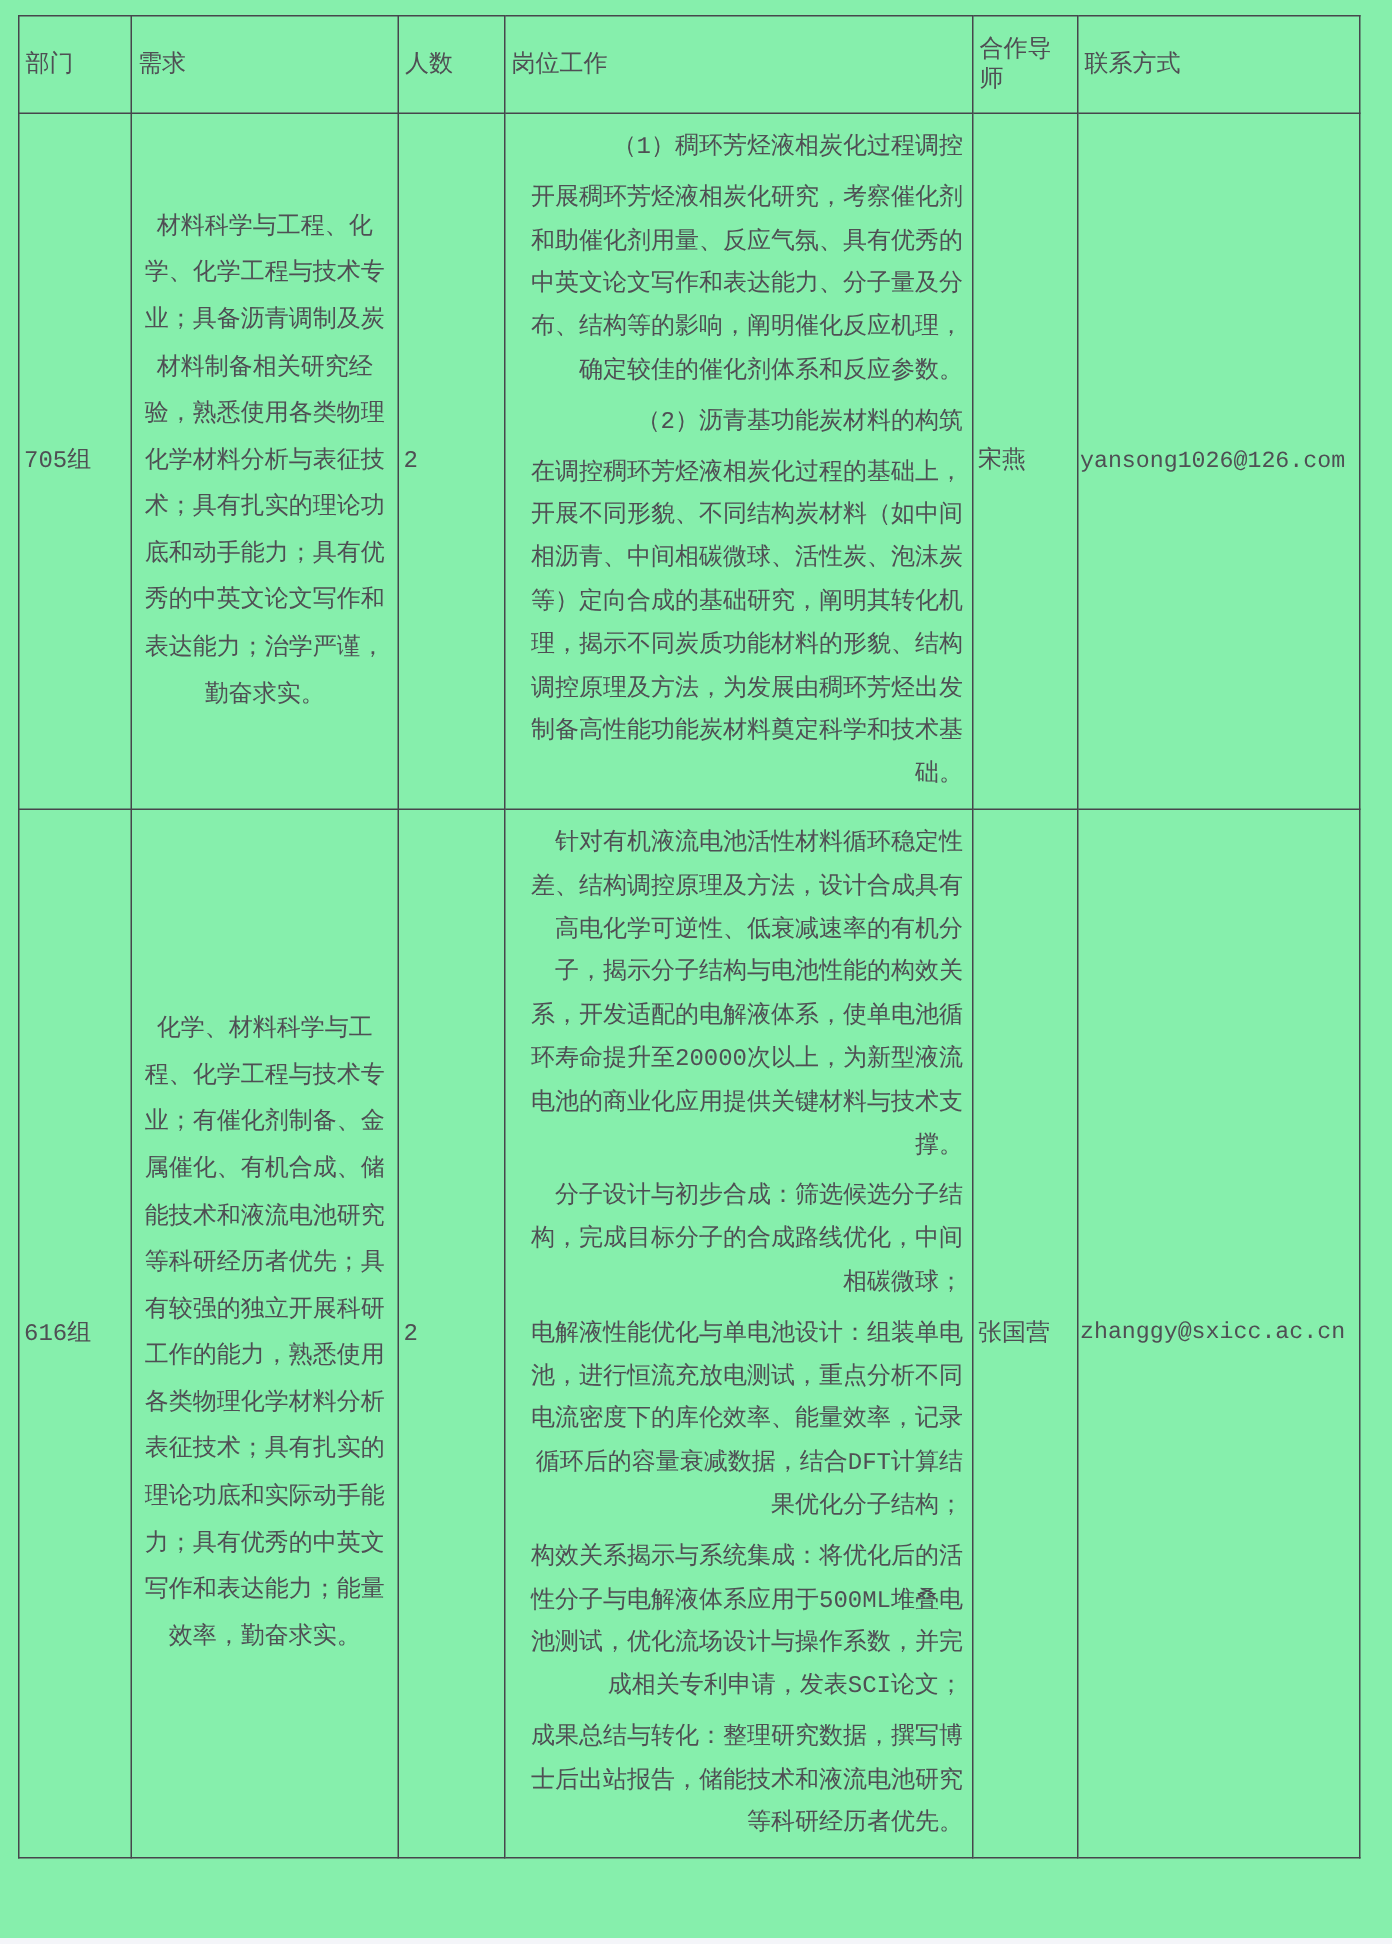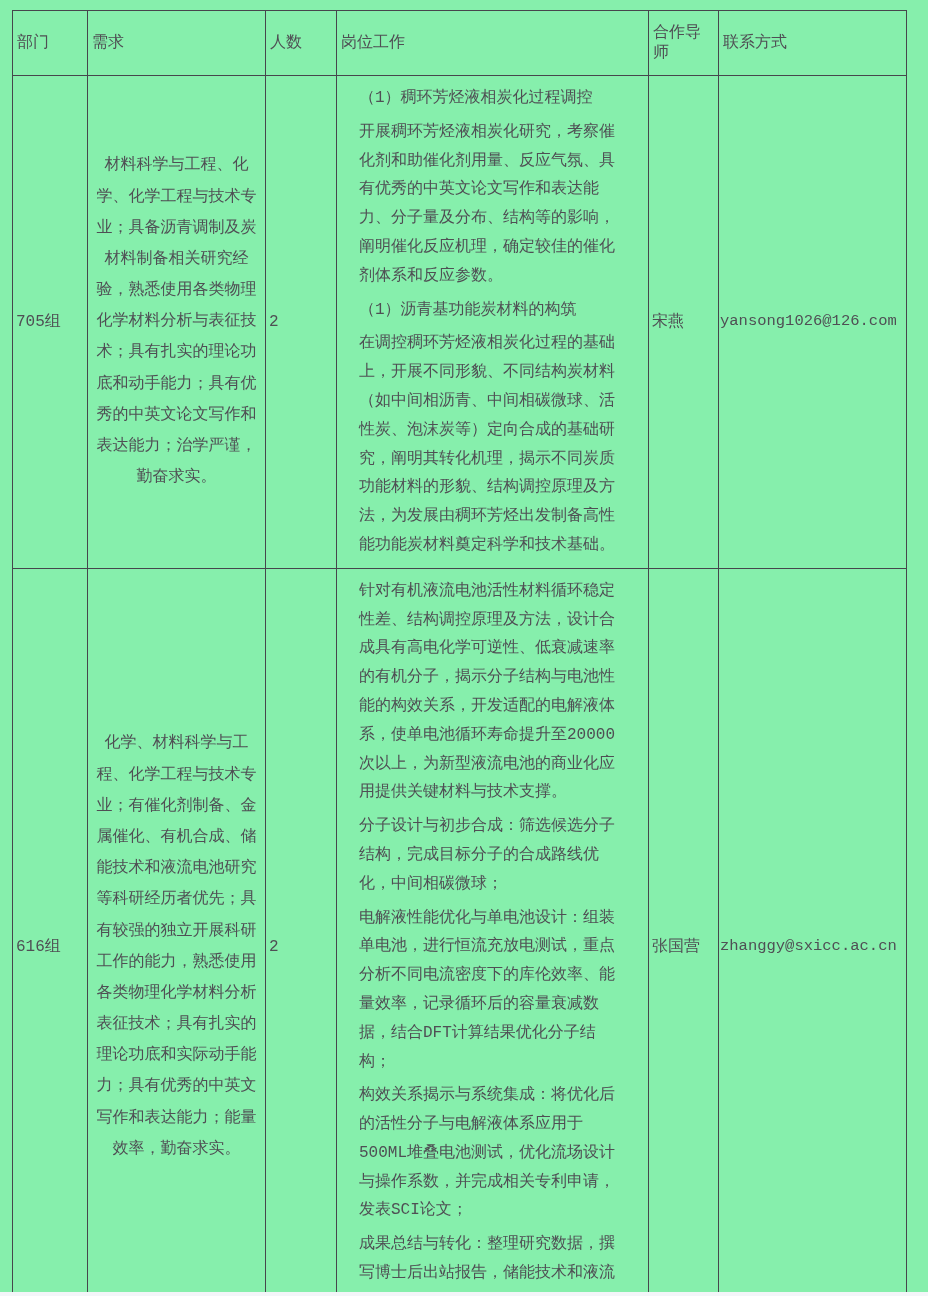--- a/index.html
+++ b/index.html
@@ -49,21 +49,22 @@
     vertical-align: middle;
     line-height: 1.95;
     text-align: center;
   }
   td.duty {
     padding: 3px 6px;
     vertical-align: top;
     line-height: 1.8;
   }
   td.duty p {
-    margin: 5px 16px;
+    margin: 5px 0;
+    text-align: right;
   }
 </style>
 </head>
 <body>
 
 <div class="page">
   <table class="recruit">
     <colgroup>
       <col style="width:75px">
       <col style="width:178px">
@@ -83,21 +84,21 @@
       </tr>
     </thead>
     <tbody>
       <tr>
         <td class="dept">705组</td>
         <td class="req">材料科学与工程、化学、化学工程与技术专业；具备沥青调制及炭材料制备相关研究经验，熟悉使用各类物理化学材料分析与表征技术；具有扎实的理论功底和动手能力；具有优秀的中英文论文写作和表达能力；治学严谨，勤奋求实。</td>
         <td class="num">2</td>
         <td class="duty">
           <p>（1）稠环芳烃液相炭化过程调控</p>
           <p>开展稠环芳烃液相炭化研究，考察催化剂和助催化剂用量、反应气氛、具有优秀的中英文论文写作和表达能力、分子量及分布、结构等的影响，阐明催化反应机理，确定较佳的催化剂体系和反应参数。</p>
-          <p>（1）沥青基功能炭材料的构筑</p>
+          <p>（2）沥青基功能炭材料的构筑</p>
           <p>在调控稠环芳烃液相炭化过程的基础上，开展不同形貌、不同结构炭材料（如中间相沥青、中间相碳微球、活性炭、泡沫炭等）定向合成的基础研究，阐明其转化机理，揭示不同炭质功能材料的形貌、结构调控原理及方法，为发展由稠环芳烃出发制备高性能功能炭材料奠定科学和技术基础。</p>
         </td>
         <td class="mentor">宋燕</td>
         <td class="contact">yansong1026@126.com</td>
       </tr>
       <tr>
         <td class="dept">616组</td>
         <td class="req">化学、材料科学与工程、化学工程与技术专业；有催化剂制备、金属催化、有机合成、储能技术和液流电池研究等科研经历者优先；具有较强的独立开展科研工作的能力，熟悉使用各类物理化学材料分析表征技术；具有扎实的理论功底和实际动手能力；具有优秀的中英文写作和表达能力；能量效率，勤奋求实。</td>
         <td class="num">2</td>
         <td class="duty">

